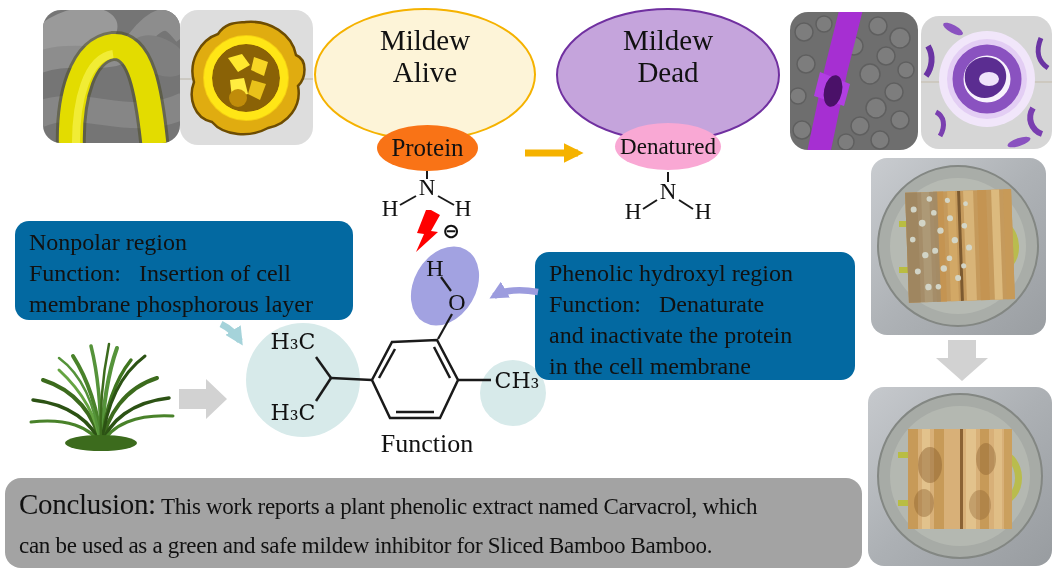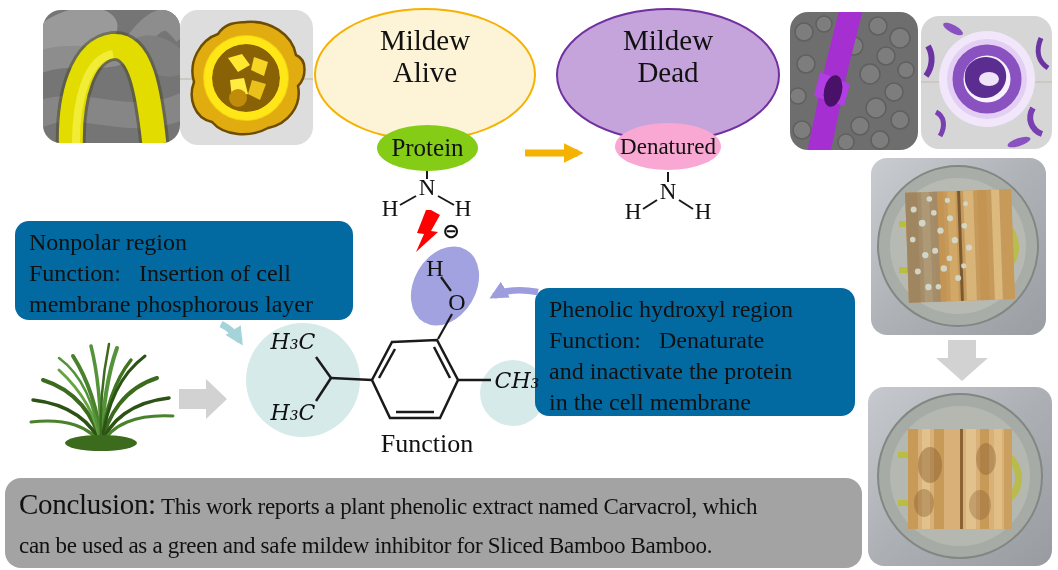--- a/index.html
+++ b/index.html
@@ -1,20 +1,20 @@
 <!DOCTYPE html>
 <html><head>
 <meta charset="utf-8">
 <style>
   html,body{margin:0;padding:0;background:#ffffff;}
   #canvas{position:relative;width:1058px;height:570px;background:#ffffff;overflow:hidden;
           font-family:"Liberation Serif","DejaVu Serif",serif;color:#111;}
   .abs{position:absolute;}
   .lbl{position:absolute;transform:translate(-50%,-50%);white-space:pre;color:#111;}
-  .chem{font-family:"DejaVu Serif",serif;font-style:italic;}
+  .chem{font-family:"DejaVu Serif",serif;}
   .ellipse{position:absolute;border-radius:50%;box-sizing:border-box;display:flex;
            flex-direction:column;align-items:center;justify-content:center;text-align:center;}
   .callout{position:absolute;background:#0369a1;border-radius:14px;box-sizing:border-box;padding:6px 14px;}
   .callout-line{font-size:24px;line-height:31px;white-space:pre;}
   .imgbox{position:absolute;border-radius:18px;overflow:hidden;}
   .imgbox svg{display:block;}
   #conclusion-box{position:absolute;left:5px;top:478px;width:857px;height:90px;background:#a3a3a3;
                   border-radius:16px;box-sizing:border-box;padding:8px 14px;}
   #conclusion-box .c-label{font-size:29px;letter-spacing:-0.3px;}
   #conclusion-box .c-text{font-size:23px;letter-spacing:-0.3px;}
@@ -108,39 +108,39 @@
     </div>
   </div>
 
   <div class="ellipse" style="left:556px;top:8px;width:224px;height:134px;background:#C5A4DC;border:2.5px solid #7030A0;justify-content:flex-start;padding-top:14px;">
     <div style="font-size:29px;line-height:1.12;">
       <div>Mildew</div>
       <div>Dead</div>
     </div>
   </div>
 
-  <div class="ellipse" style="left:377px;top:125px;width:101px;height:46px;background:#84cc16;text-align:right;">
+  <div class="ellipse" style="left:377px;top:125px;width:101px;height:46px;background:#f97316;text-align:right;">
     <span style="font-size:25px;">Protein</span>
   </div>
 
   <div class="ellipse" style="left:615px;top:123px;width:106px;height:47px;background:#f9a8d4;">
     <span style="font-size:23px;">Denatured</span>
   </div>
 
   <div class="abs" style="left:246px;top:323px;width:114px;height:114px;border-radius:50%;background:#D7EAEA;"></div>
   <div class="abs" style="left:480px;top:360px;width:66px;height:66px;border-radius:50%;background:#D7EAEA;"></div>
   <div class="abs" style="left:414px;top:244px;width:62px;height:84px;border-radius:50%;background:#A2A2E1;transform:rotate(30deg);"></div>
 
   <div class="callout" style="left:15px;top:221px;width:338px;height:99px;">
     <div class="callout-line">Nonpolar region</div>
     <div class="callout-line">Function:   Insertion of cell</div>
     <div class="callout-line">membrane phosphorous layer</div>
   </div>
 
-  <div class="callout" style="left:535px;top:252px;width:320px;height:128px;margin-top:36px;">
+  <div class="callout" style="left:535px;top:252px;width:320px;height:128px;">
     <div class="callout-line">Phenolic hydroxyl region</div>
     <div class="callout-line">Function:   Denaturate</div>
     <div class="callout-line">and inactivate the protein</div>
     <div class="callout-line">in the cell membrane</div>
   </div>
 
   <div class="abs" style="left:25px;top:340px;width:153px;height:110px;">
     <svg width="153" height="110" viewBox="0 0 153 110">
       <g stroke-linecap="round" fill="none">
         <path d="M76,106 C70,75 50,50 18,40" stroke="#3c6b1d" stroke-width="4"></path>

